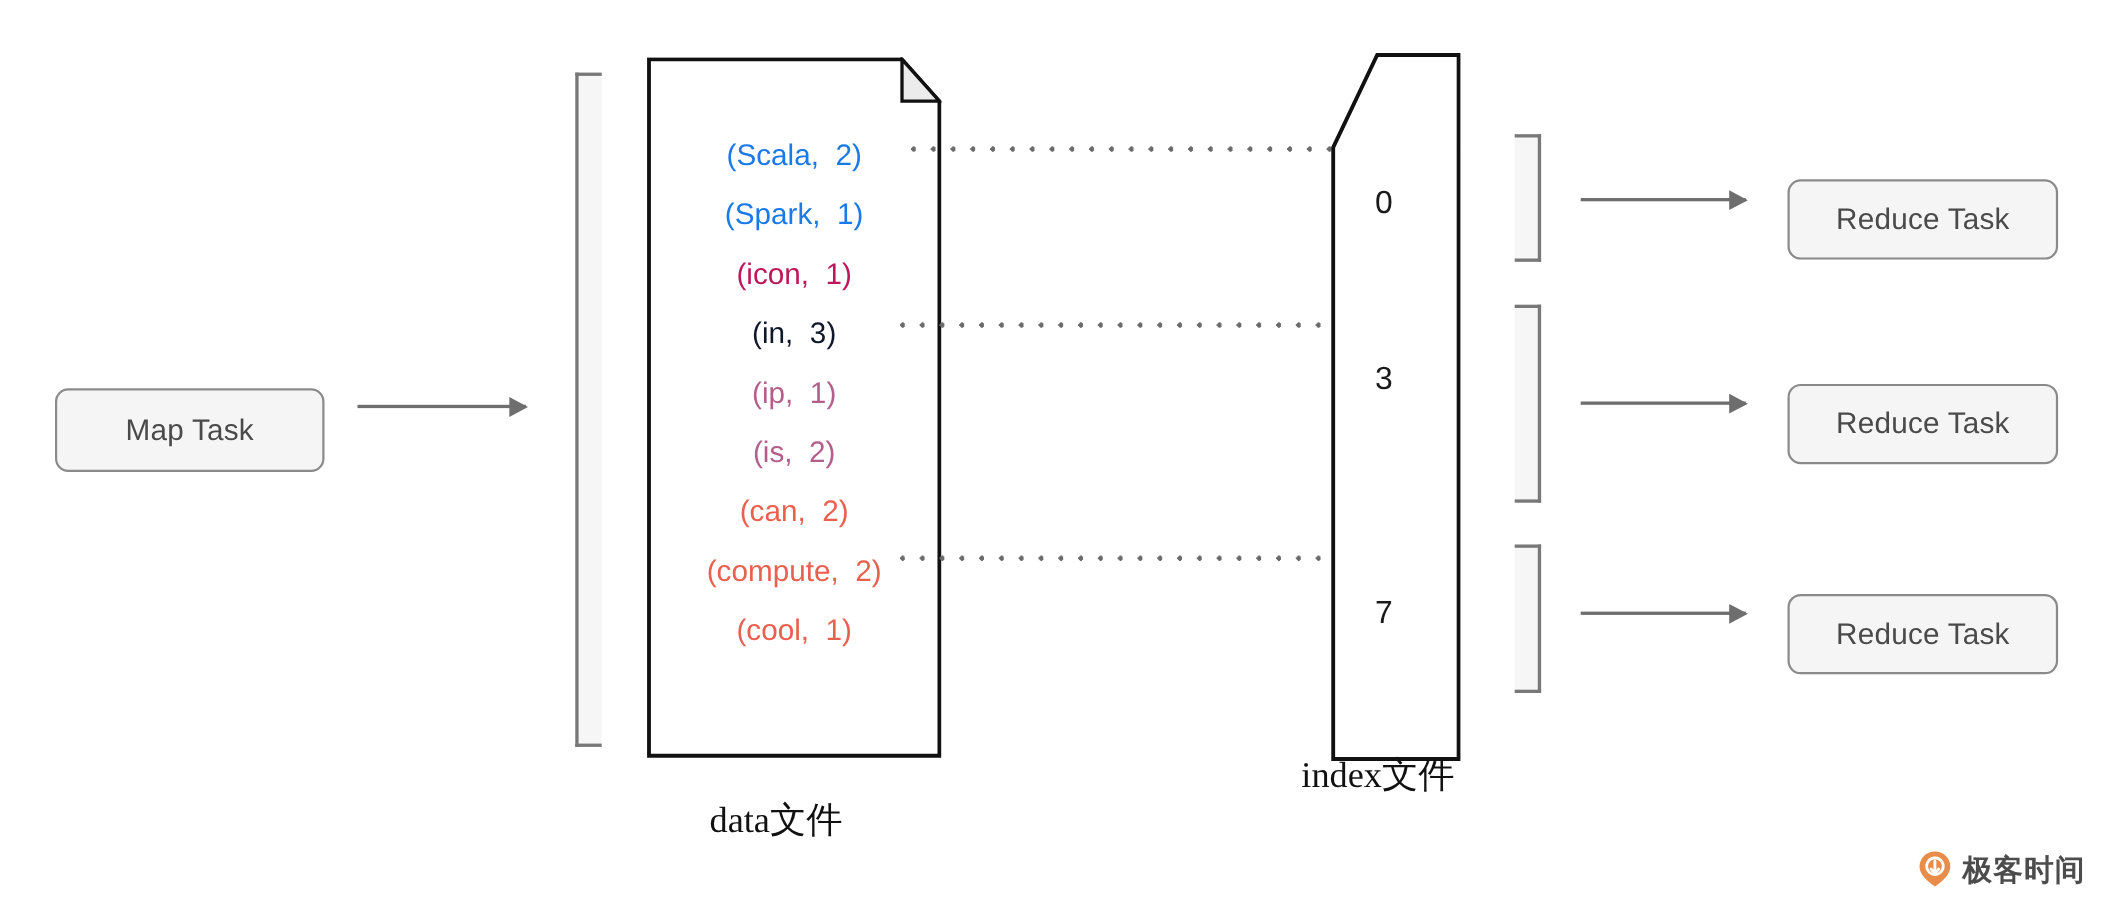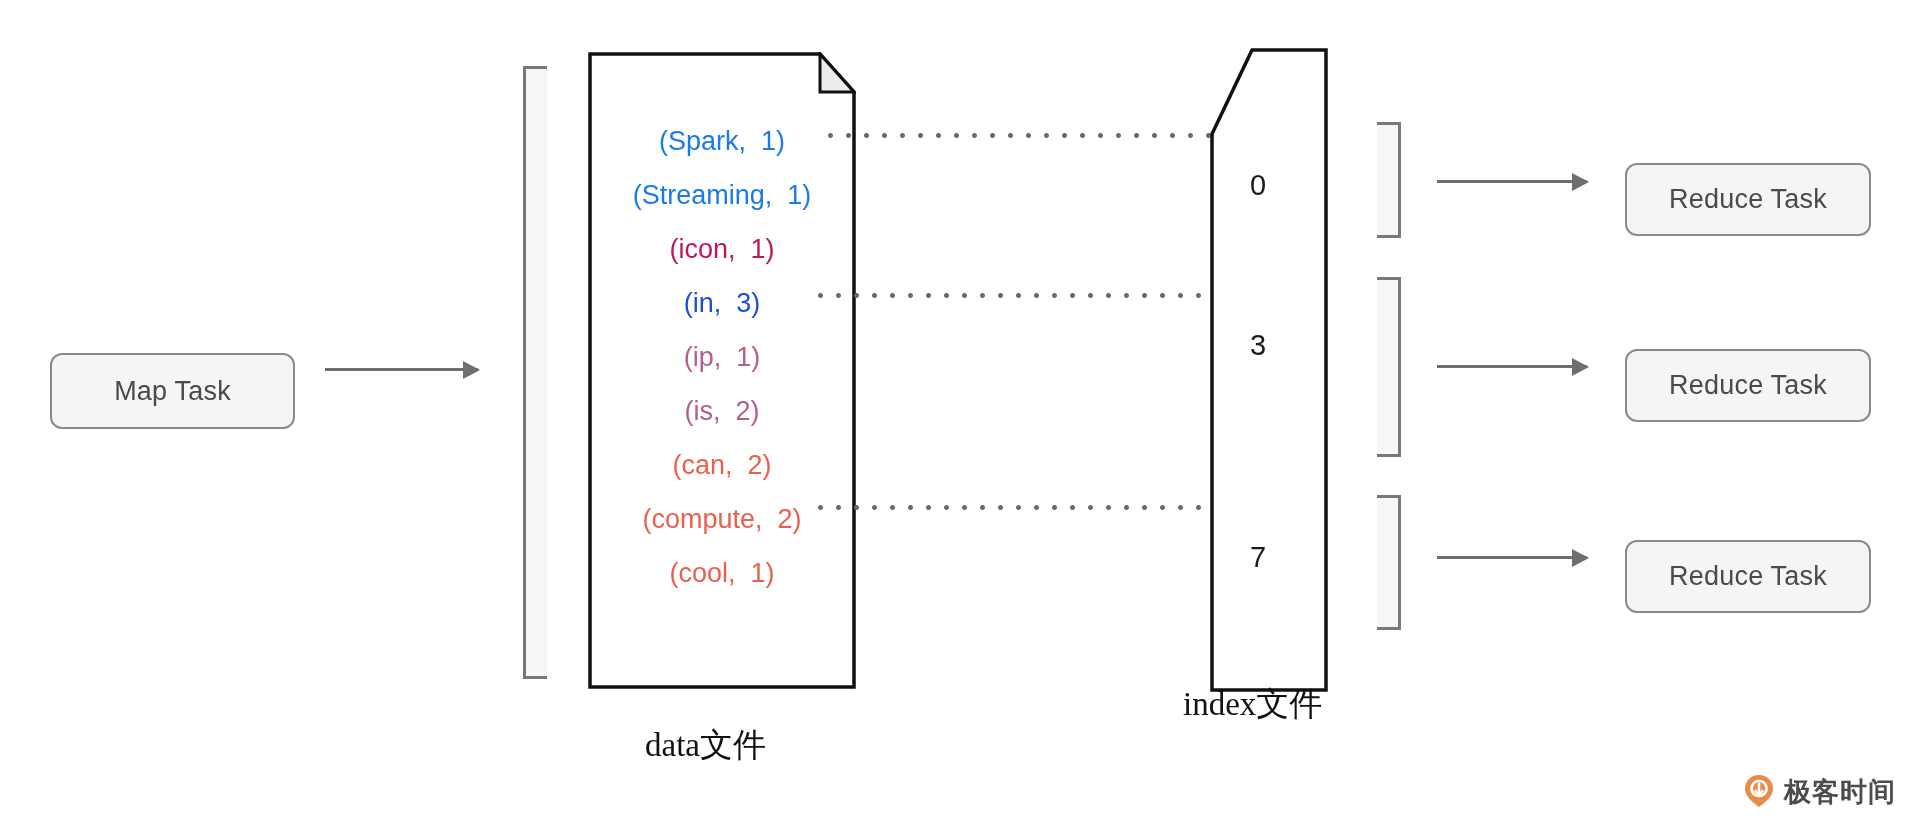--- a/index.html
+++ b/index.html
@@ -168,24 +168,24 @@
   <div class="arrow" style="left:325px; top:368px; width:153px;"></div>
 
   <div class="bracket bracket-left" style="left:523px; top:66px; width:24px; height:613px;"></div>
 
   <div id="data-file">
     <svg width="268" height="637" viewBox="0 0 268 637" xmlns="http://www.w3.org/2000/svg">
       <path d="M2,2 H232 L266,40 V635 H2 Z" fill="#ffffff" stroke="#111111" stroke-width="3.5"></path>
       <path d="M232,2 V40 H266 Z" fill="#ececec" stroke="#111111" stroke-width="3"></path>
     </svg>
     <div class="kv-list">
+      <div class="kv" style="color:#1a7ae8">(Scala,  2)</div>
       <div class="kv" style="color:#1a7ae8">(Spark,  1)</div>
-      <div class="kv" style="color:#1a7ae8">(Streaming,  1)</div>
       <div class="kv" style="color:#be185d">(icon,  1)</div>
-      <div class="kv" style="color:#1d4ed8">(in,  3)</div>
+      <div class="kv" style="color:#0f172a">(in,  3)</div>
       <div class="kv" style="color:#b45e8c">(ip,  1)</div>
       <div class="kv" style="color:#b45e8c">(is,  2)</div>
       <div class="kv" style="color:#e9604f">(can,  2)</div>
       <div class="kv" style="color:#e9604f">(compute,  2)</div>
       <div class="kv" style="color:#e9604f">(cool,  1)</div>
     </div>
   </div>
 
   <div class="dotline" style="left:828px; top:133px; width:412px;"></div>
   <div class="dotline" style="left:818px; top:293px; width:422px;"></div>

